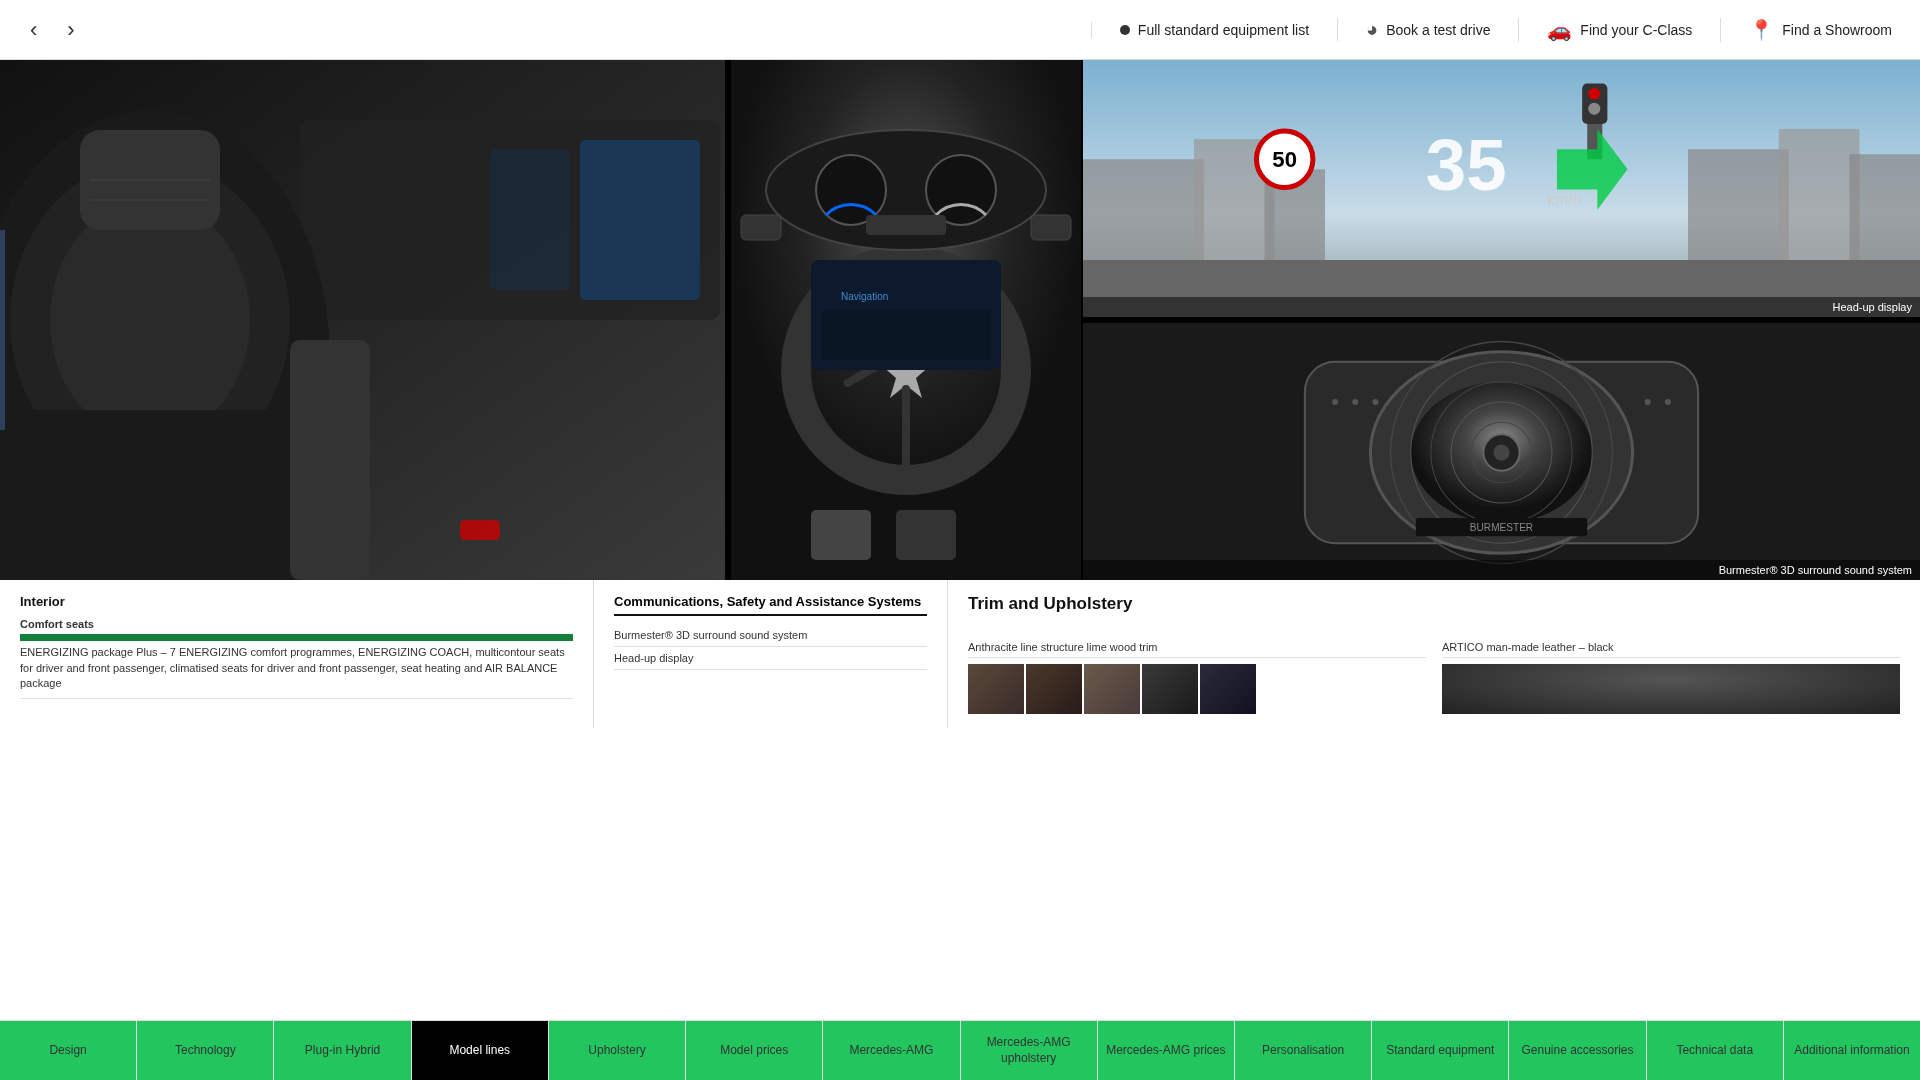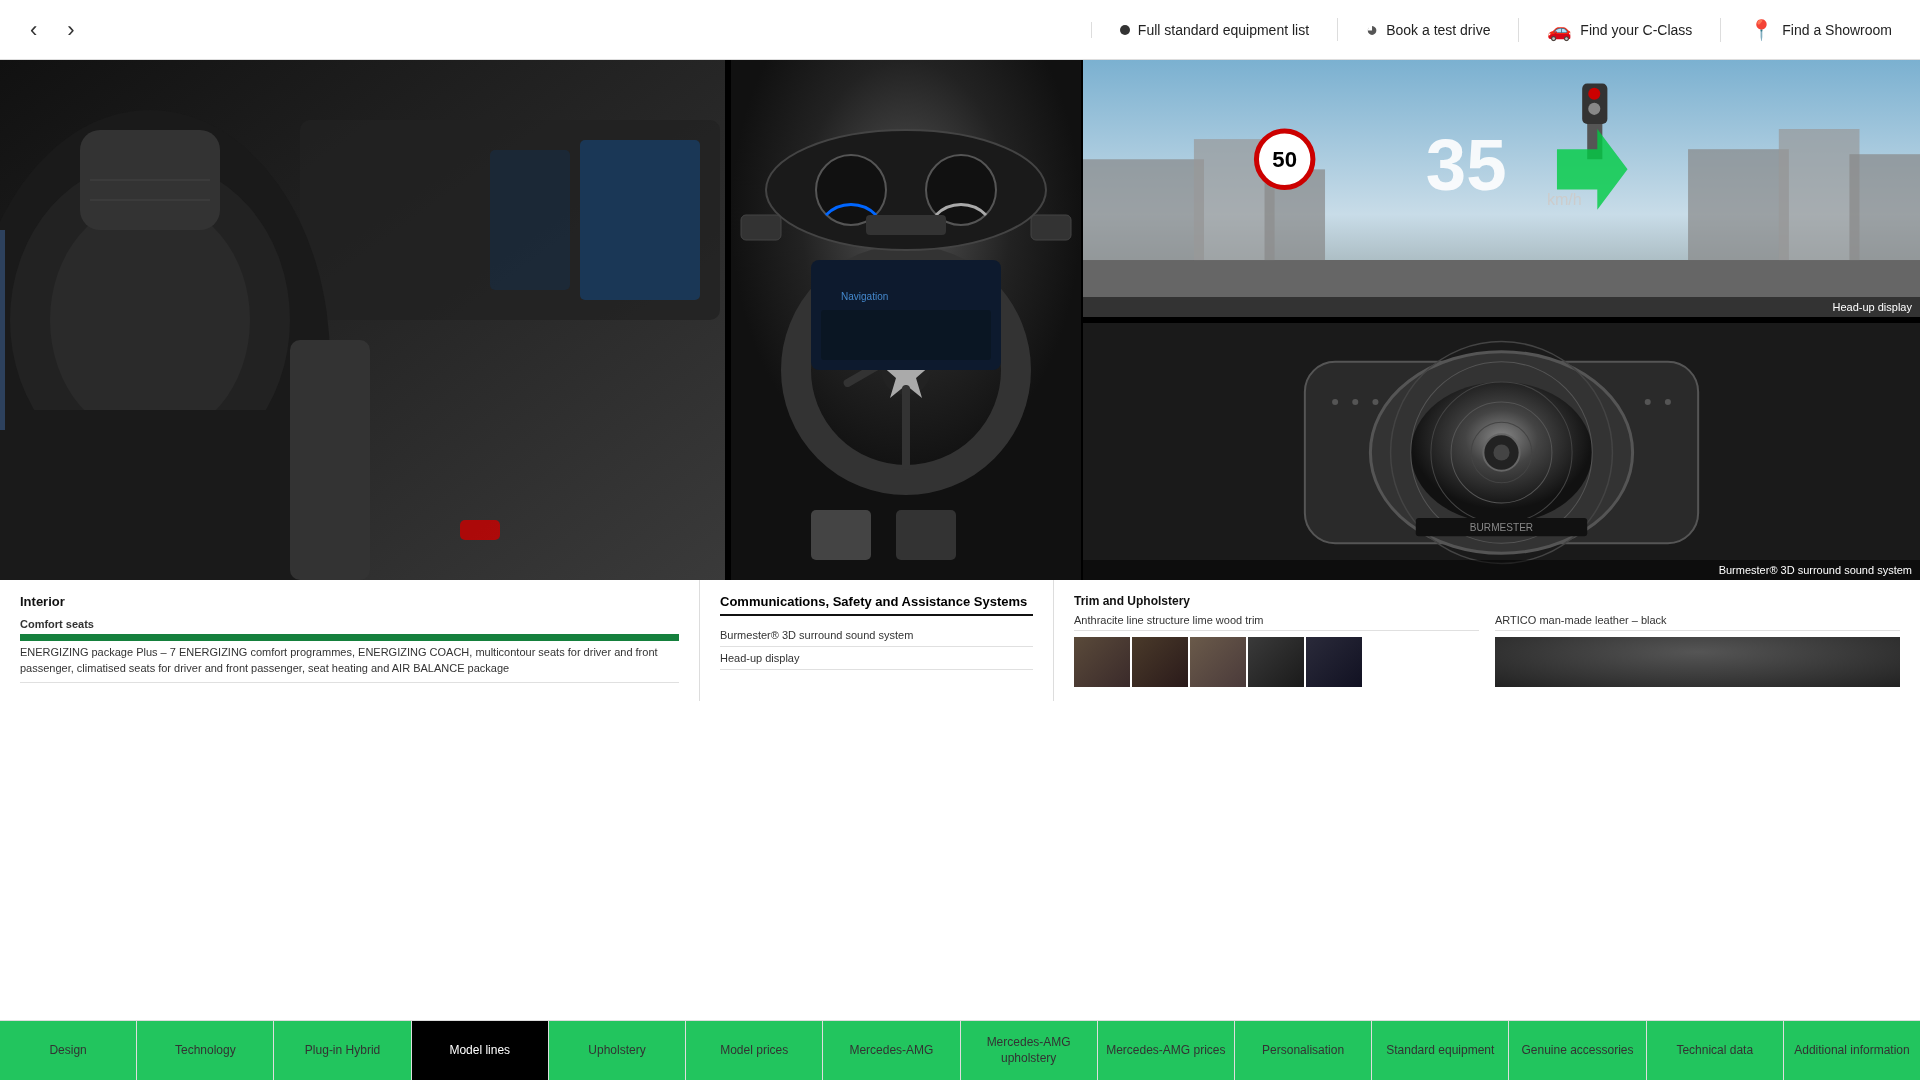--- a/index.html
+++ b/index.html
@@ -338,36 +338,36 @@
         </svg>
         <div class="image-caption">
           <span>Burmester® 3D surround sound system</span>
         </div>
       </div>
     </div>
   </div>
 
   <div class="desc-row">
 
-    <div style="width:700px;padding:14px 20px;border-right:1px solid #ddd;flex-shrink:0;">
+    <div style="width:594px;padding:14px 20px;border-right:1px solid #ddd;flex-shrink:0;">
       <h3 style="font-size:13px;font-weight:bold;margin-bottom:8px;color:#111;">Interior</h3>
       <p style="font-size:11px;color:#333;font-weight:bold;line-height:1.4;border-bottom:7px solid #15803d;padding-bottom:2px;margin-bottom:4px;">Comfort seats</p>
       <p style="font-size:11px;color:#333;line-height:1.4;border-bottom:1px solid #e0e0e0;padding-bottom:6px;">ENERGIZING package Plus – 7 ENERGIZING comfort programmes, ENERGIZING COACH, multicontour seats for driver and front passenger, climatised seats for driver and front passenger, seat heating and AIR BALANCE package</p>
     </div>
 
     <div style="display:flex;flex:1;">
 
       <div style="width:354px;flex-shrink:0;padding:14px 20px;border-right:1px solid #ddd;">
         <h3 style="font-size:13px;font-weight:bold;border-bottom:2px solid #111;padding-bottom:5px;margin-bottom:8px;">Communications, Safety and Assistance Systems</h3>
         <div style="font-size:11px;color:#333;padding:5px 0;border-bottom:1px solid #e0e0e0;">Burmester® 3D surround sound system</div>
         <div style="font-size:11px;color:#333;padding:5px 0;border-bottom:1px solid #e0e0e0;">Head-up display</div>
       </div>
 
       <div style="flex:1;padding:14px 20px;">
-        <h3 style="font-size:12px;font-weight:bold;margin-bottom:6px;color:#111;">Trim and Upholstery</h3>
+        <h3 style="font-size:17px;font-weight:bold;margin-bottom:27px;color:#111;">Trim and Upholstery</h3>
         <div style="display:flex;gap:16px;">
 
           <div style="flex:1;">
             <div style="font-size:11px;color:#333;border-bottom:1px solid #e0e0e0;padding-bottom:4px;margin-bottom:6px;">Anthracite line structure lime wood trim</div>
 
             <div style="display:flex;gap:2px;margin-top:4px;">
               <div style="width:56px;height:50px;background:linear-gradient(135deg,#5a4a3a,#3a2a2a);"></div>
               <div style="width:56px;height:50px;background:linear-gradient(135deg,#4a3a2a,#2a1a1a);"></div>
               <div style="width:56px;height:50px;background:linear-gradient(135deg,#6a5a4a,#4a3a3a);"></div>
               <div style="width:56px;height:50px;background:linear-gradient(135deg,#3a3a3a,#1a1a1a);"></div>

